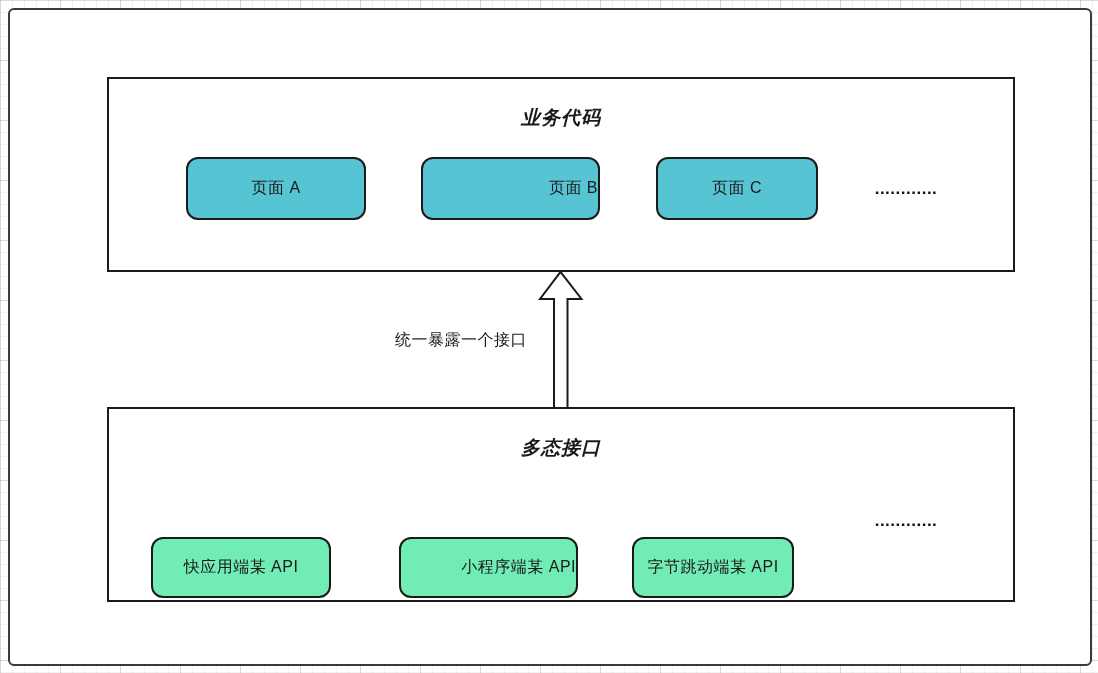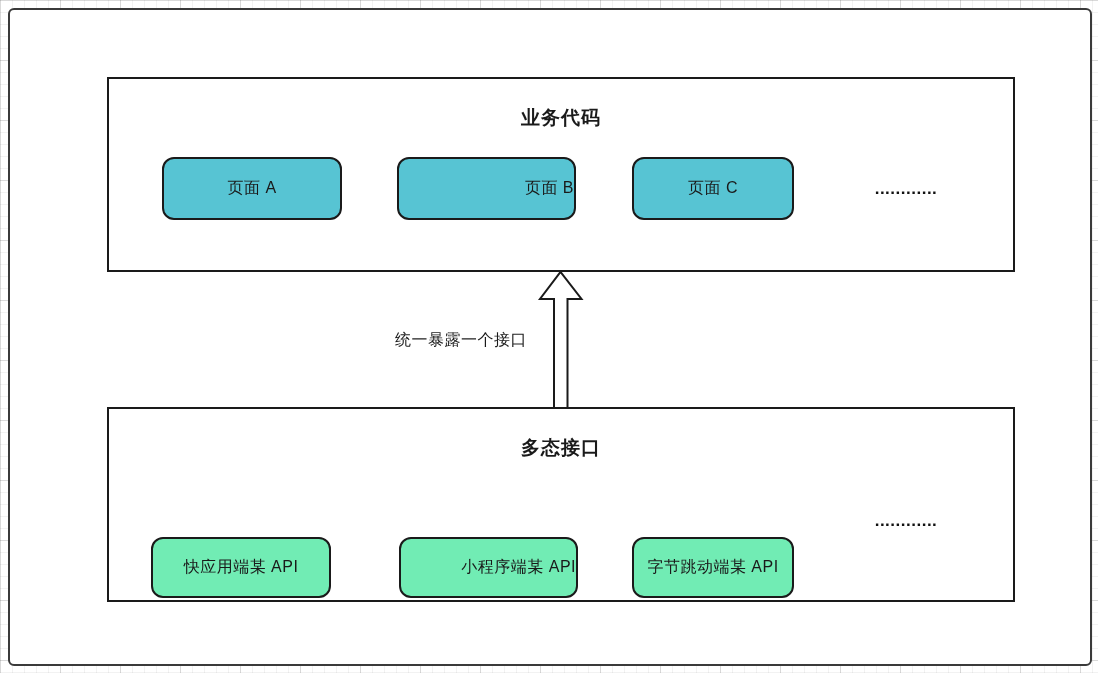--- a/index.html
+++ b/index.html
@@ -36,33 +36,34 @@
   }
   .container.top    { top: 67px;  }   
   .container.bottom { top: 397px; }   
   .container-title {
     position: absolute;
     left: 0; right: 0; top: 26px;
     text-align: center;
     font-size: 19px;
     font-weight: 700;
     letter-spacing: 1px;
+    font-style: italic;
   }
   .node {
     position: absolute;
     height: 63px;
     border: 2px solid #1a1a1a;
     border-radius: 12px;
     display: flex;
     align-items: center;
     justify-content: center;
     font-size: 16px;
     letter-spacing: 0.5px;
   }
-  .node-cyan  { background: #57c4d3; }
+  .node-cyan  { background: #57c4d3; margin-left: 24px; }
   .node-green { background: #71ecb4; margin-top: 47px; }
   .top .node    { top: 78px; }
   .bottom .node { top: 81px; height: 61px; }
   .n1 { left: 53px;  width: 180px; }
   .n2 { left: 288px; width: 179px; justify-content: flex-end; }
   .n3 { left: 523px; width: 162px; }
   .bottom .n1 { left: 42px;  }
   .bottom .n2 { left: 290px; }
   .ellipsis {
     position: absolute;

